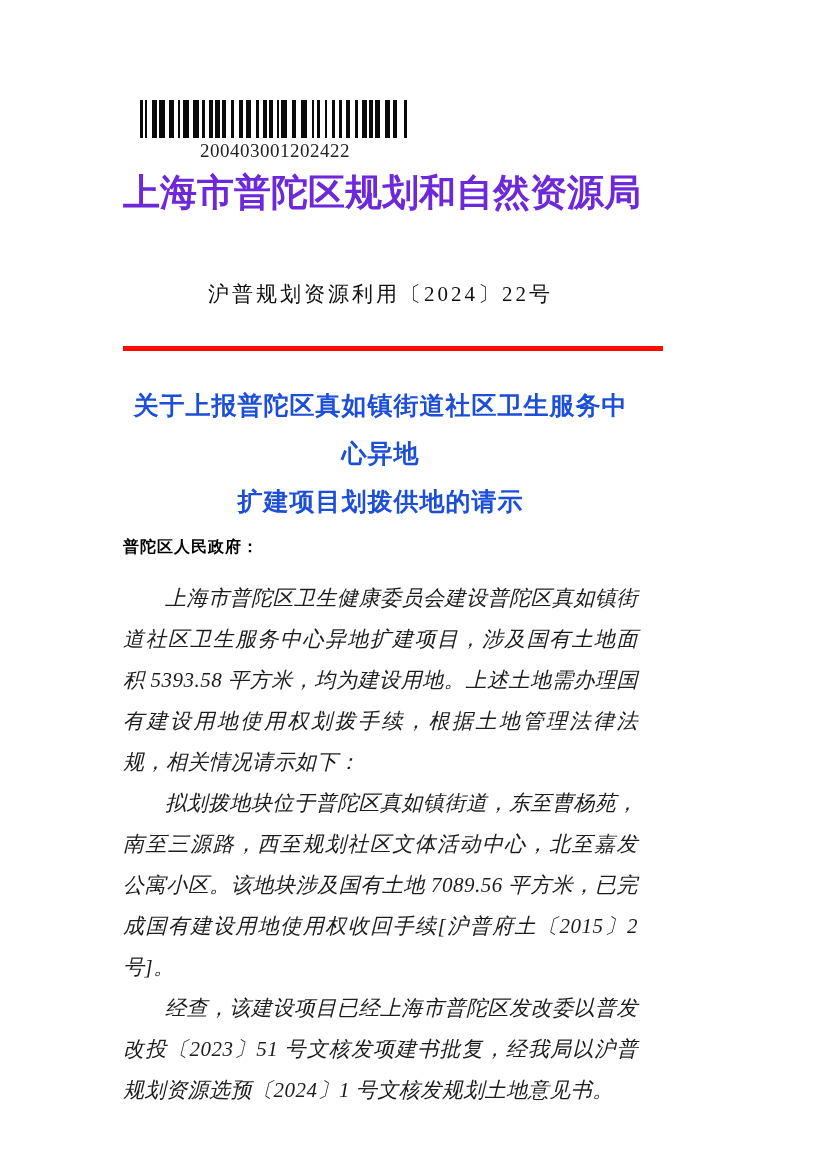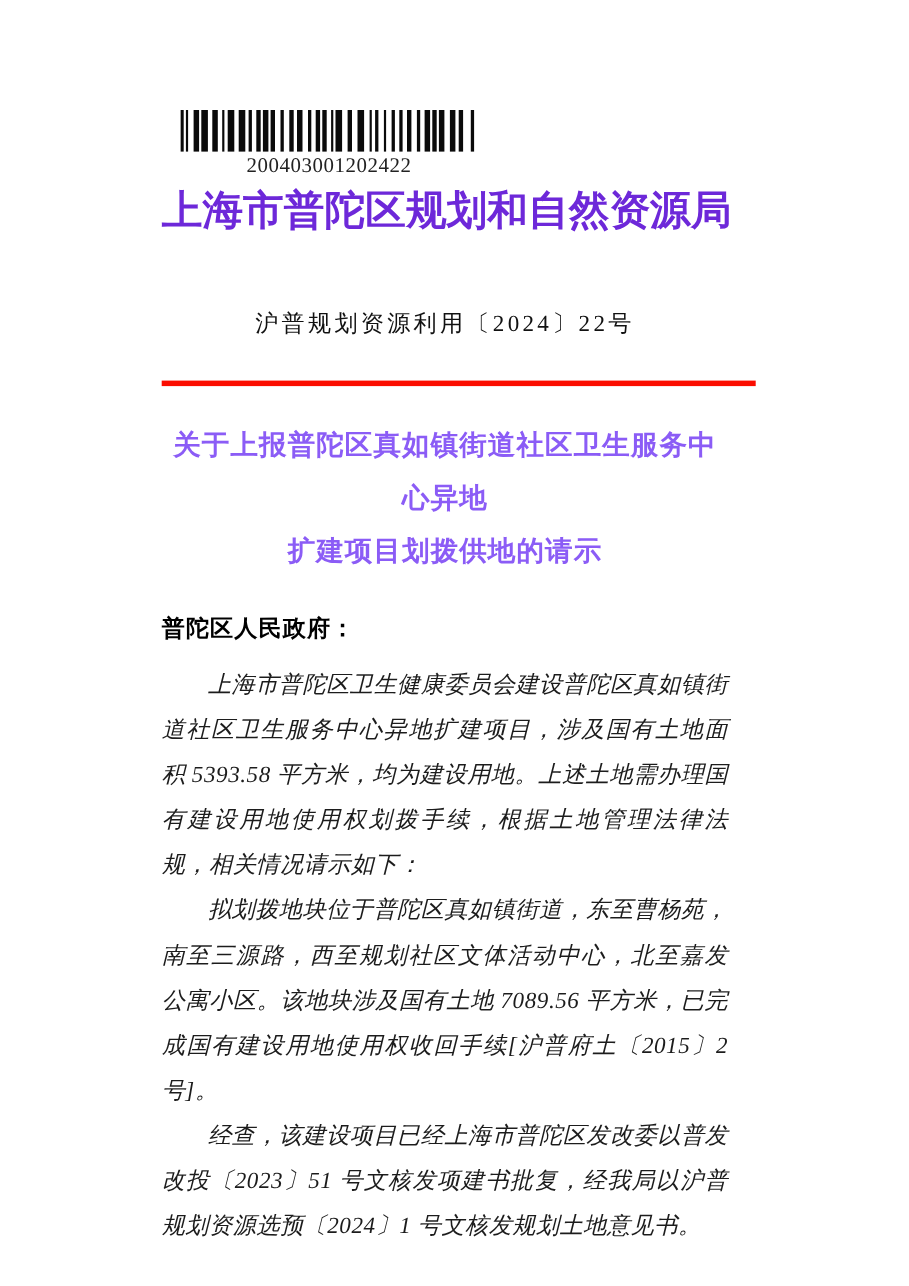--- a/index.html
+++ b/index.html
@@ -4,21 +4,20 @@
 <style>
   html, body { margin: 0; padding: 0; background: #ffffff; }
   .page {
     position: relative;
     width: 764px;
     height: 1169px;
     background: #ffffff;
     overflow: hidden;
     font-family: "Liberation Serif", "DejaVu Serif", serif;
     color: #1c1c1c;
-    padding-left: 24px;
   }
   .content {
     padding: 0 126px 0 123px;
   }
   .barcode-wrap {
     margin: 100px 0 0 17px;
     width: 270px;
     text-align: center;
   }
   .barcode-svg { display: block; width: 270px; height: 38px; }
@@ -54,27 +53,27 @@
     width: 540px;
     height: 5px;
     background: #fb0d00;
   }
   .doc-title {
     margin-top: 30px;
     text-align: center;
     font-size: 25px;
     line-height: 48px;
     font-weight: bold;
-    color: #8b5cf6;
+    color: #1d4ed8;
     font-family: "Liberation Sans", "DejaVu Sans", sans-serif;
     letter-spacing: 1px;
   }
   .addressee {
-    margin-top: 29px;
-    font-size: 21px;
+    margin-top: 5px;
+    font-size: 16px;
     line-height: 34px;
     font-weight: bold;
     color: #000;
     letter-spacing: 1px;
   }
   .body-text p {
     margin: 0;
     font-size: 21px;
     line-height: 41px;
     text-indent: 2em;

